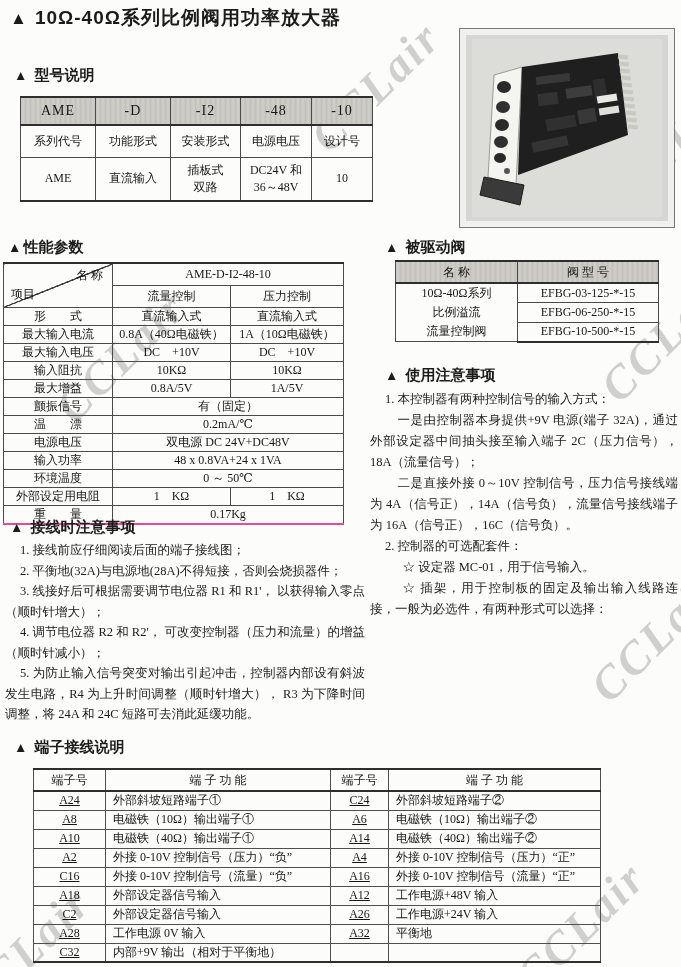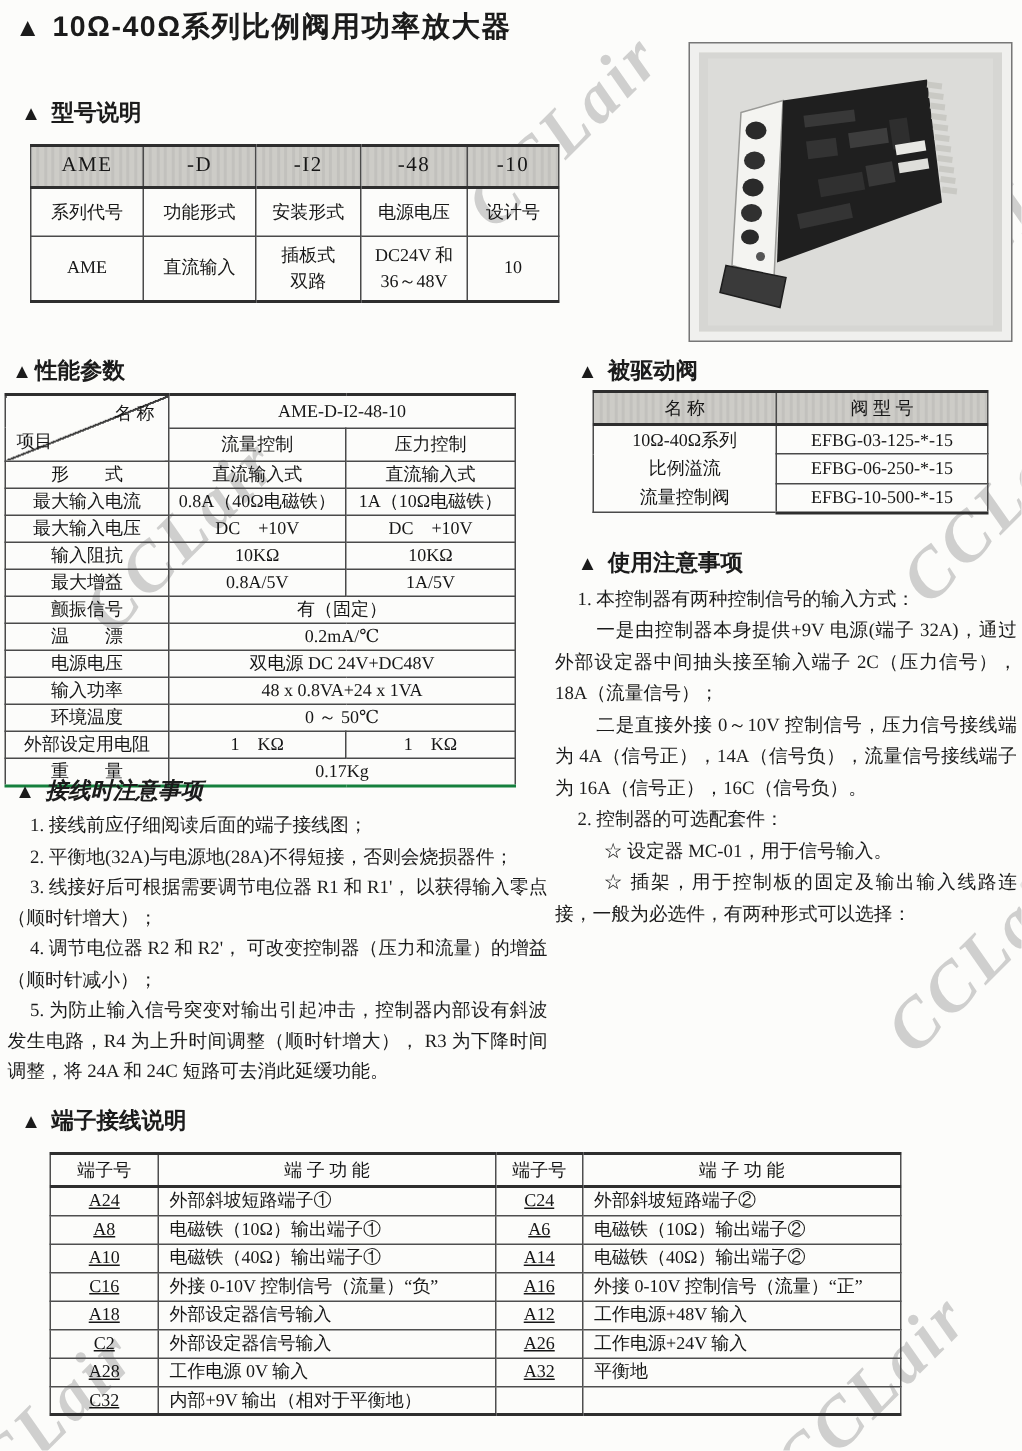--- a/index.html
+++ b/index.html
@@ -38,21 +38,21 @@
   .perf-table { position:absolute; left:3px; top:262px; width:340px; }
   .perf-table td { border:1px solid #4a4a4a; text-align:center; vertical-align:middle; height:16px; padding:0 2px; }
   .perf-table tr.hrow td { height:22px; }
   .perf-table td.diag {
     position:relative; padding:0;
     background-image:linear-gradient(to bottom right,transparent 49.2%,#3c3c3c 49.2%,#3c3c3c 51%,transparent 51%);
   }
   .diag .c-top { position:absolute; top:3px; right:9px; }
   .diag .c-bot { position:absolute; bottom:4px; left:7px; }
   .perf-table tr:first-child td { border-top:2px solid #2e2e2e; }
-  .perf-table tr:last-child td { border-bottom:2px solid #15803d; }
+  .perf-table tr:last-child td { border-bottom:2px solid #ec4899; }
 
   
   .valve-table { position:absolute; left:395px; top:260px; width:263px; }
   .valve-table td { border:1px solid #4a4a4a; text-align:center; vertical-align:middle; height:19px; }
   .valve-table tr.hrow td { height:22px; border-top:2px solid #2e2e2e; border-bottom:2px solid #2e2e2e; }
   .valve-table tr:last-child td { border-bottom:2px solid #2e2e2e; }
   .valve-table .names { line-height:19px; }
 
   
   .term-table { position:absolute; left:33px; top:768px; width:567px; }
@@ -287,21 +287,21 @@
   </div>
   <div class="body-text" style="left:370px; top:389px; width:308px;">
     <p>1. 本控制器有两种控制信号的输入方式：</p>
     <p class="ind2">一是由控制器本身提供+9V 电源(端子 32A)，通过外部设定器中间抽头接至输入端子 2C（压力信号），18A（流量信号）；</p>
     <p class="ind2">二是直接外接 0～10V 控制信号，压力信号接线端为 4A（信号正），14A（信号负），流量信号接线端子为 16A（信号正），16C（信号负）。</p>
     <p>2. 控制器的可选配套件：</p>
     <p class="ind3">☆ 设定器 MC-01，用于信号输入。</p>
     <p class="ind3">☆ 插架，用于控制板的固定及输出输入线路连接，一般为必选件，有两种形式可以选择：</p>
   </div>
 
-  <div class="hd sec" style="left:10px; top:518px;font-style:italic;">
+  <div class="hd sec" style="left:10px; top:518px;">
     <span class="tri">▲</span><span>接线时注意事项</span>
   </div>
   <div class="body-text" style="left:5px; top:540px; width:360px; line-height:20.5px;">
     <p>1. 接线前应仔细阅读后面的端子接线图；</p>
     <p>2. 平衡地(32A)与电源地(28A)不得短接，否则会烧损器件；</p>
     <p>3. 线接好后可根据需要调节电位器 R1 和 R1'， 以获得输入零点（顺时针增大）；</p>
     <p>4. 调节电位器 R2 和 R2'， 可改变控制器（压力和流量）的增益（顺时针减小）；</p>
     <p>5. 为防止输入信号突变对输出引起冲击，控制器内部设有斜波发生电路，R4 为上升时间调整（顺时针增大）， R3 为下降时间调整，将 24A 和 24C 短路可去消此延缓功能。</p>
   </div>
 
@@ -334,20 +334,26 @@
       <td class="no">A6</td>
       <td class="fn">电磁铁（10Ω）输出端子②</td>
     </tr>
     <tr>
       <td class="no">A10</td>
       <td class="fn">电磁铁（40Ω）输出端子①</td>
       <td class="no">A14</td>
       <td class="fn">电磁铁（40Ω）输出端子②</td>
     </tr>
     <tr>
+      <td class="no">A2</td>
+      <td class="fn">外接 0-10V 控制信号（压力）“负”</td>
+      <td class="no">A4</td>
+      <td class="fn">外接 0-10V 控制信号（压力）“正”</td>
+    </tr>
+    <tr>
       <td class="no">C16</td>
       <td class="fn">外接 0-10V 控制信号（流量）“负”</td>
       <td class="no">A16</td>
       <td class="fn">外接 0-10V 控制信号（流量）“正”</td>
     </tr>
     <tr>
       <td class="no">A18</td>
       <td class="fn">外部设定器信号输入</td>
       <td class="no">A12</td>
       <td class="fn">工作电源+48V 输入</td>

